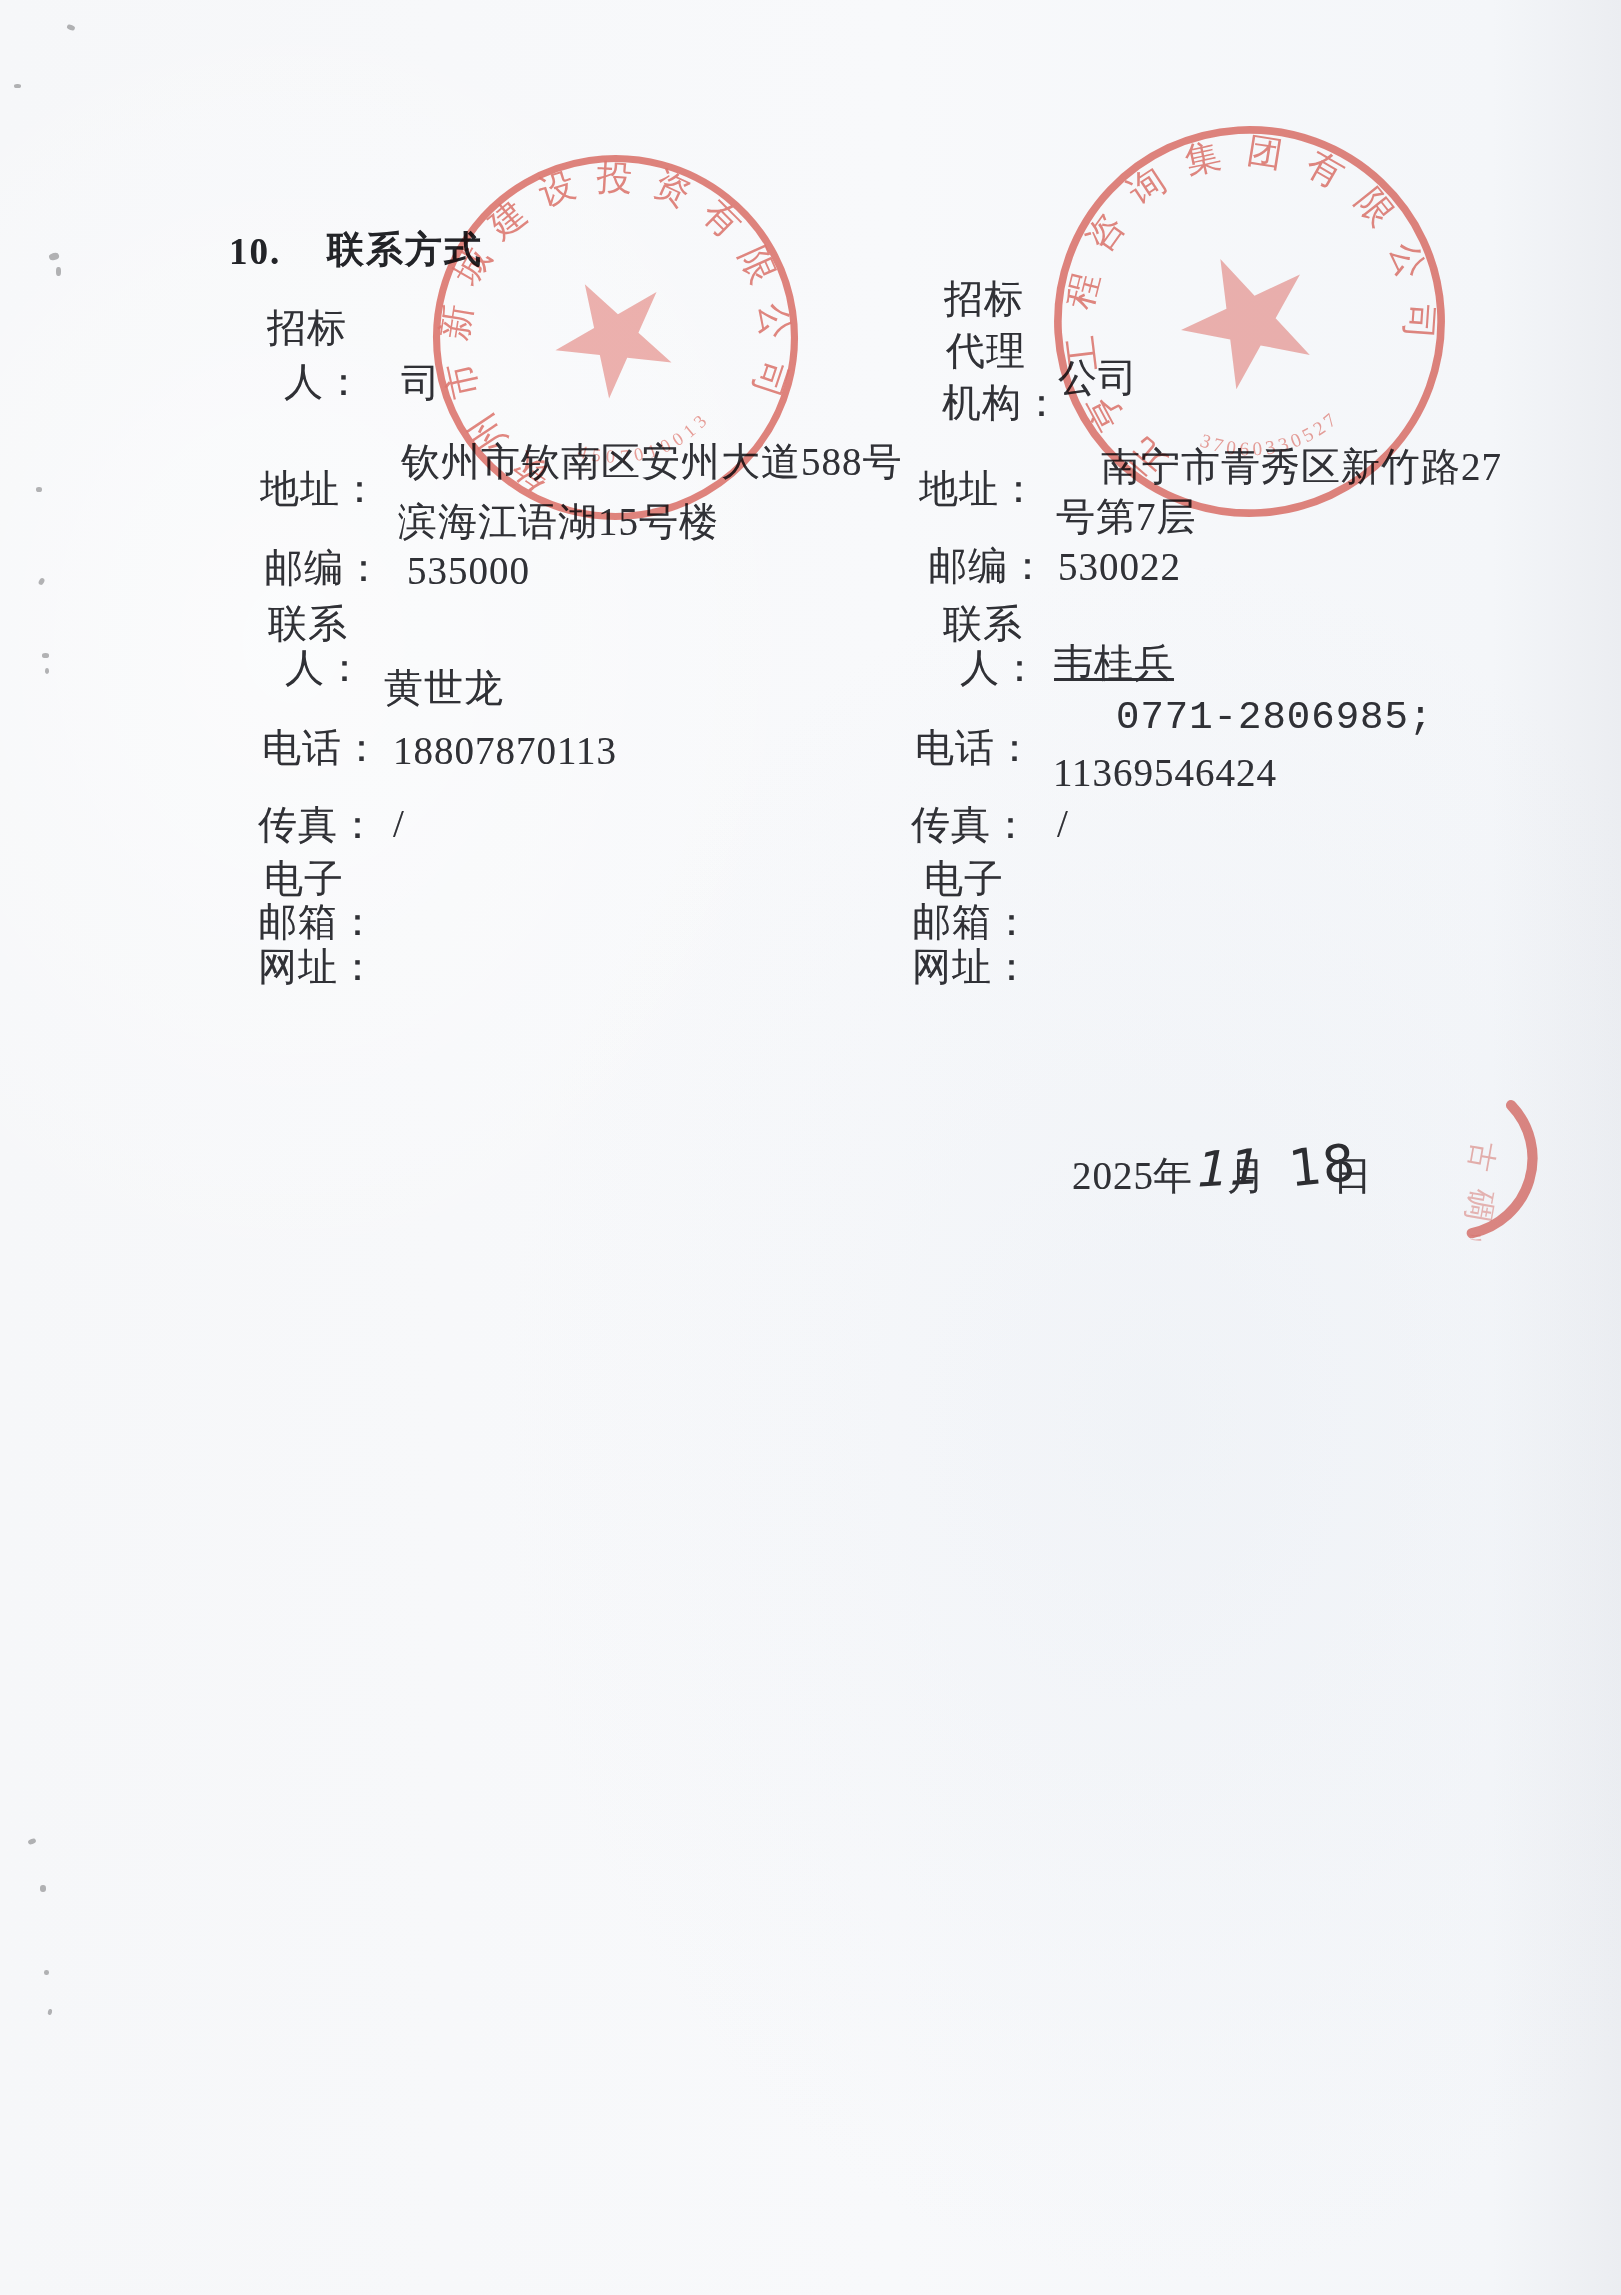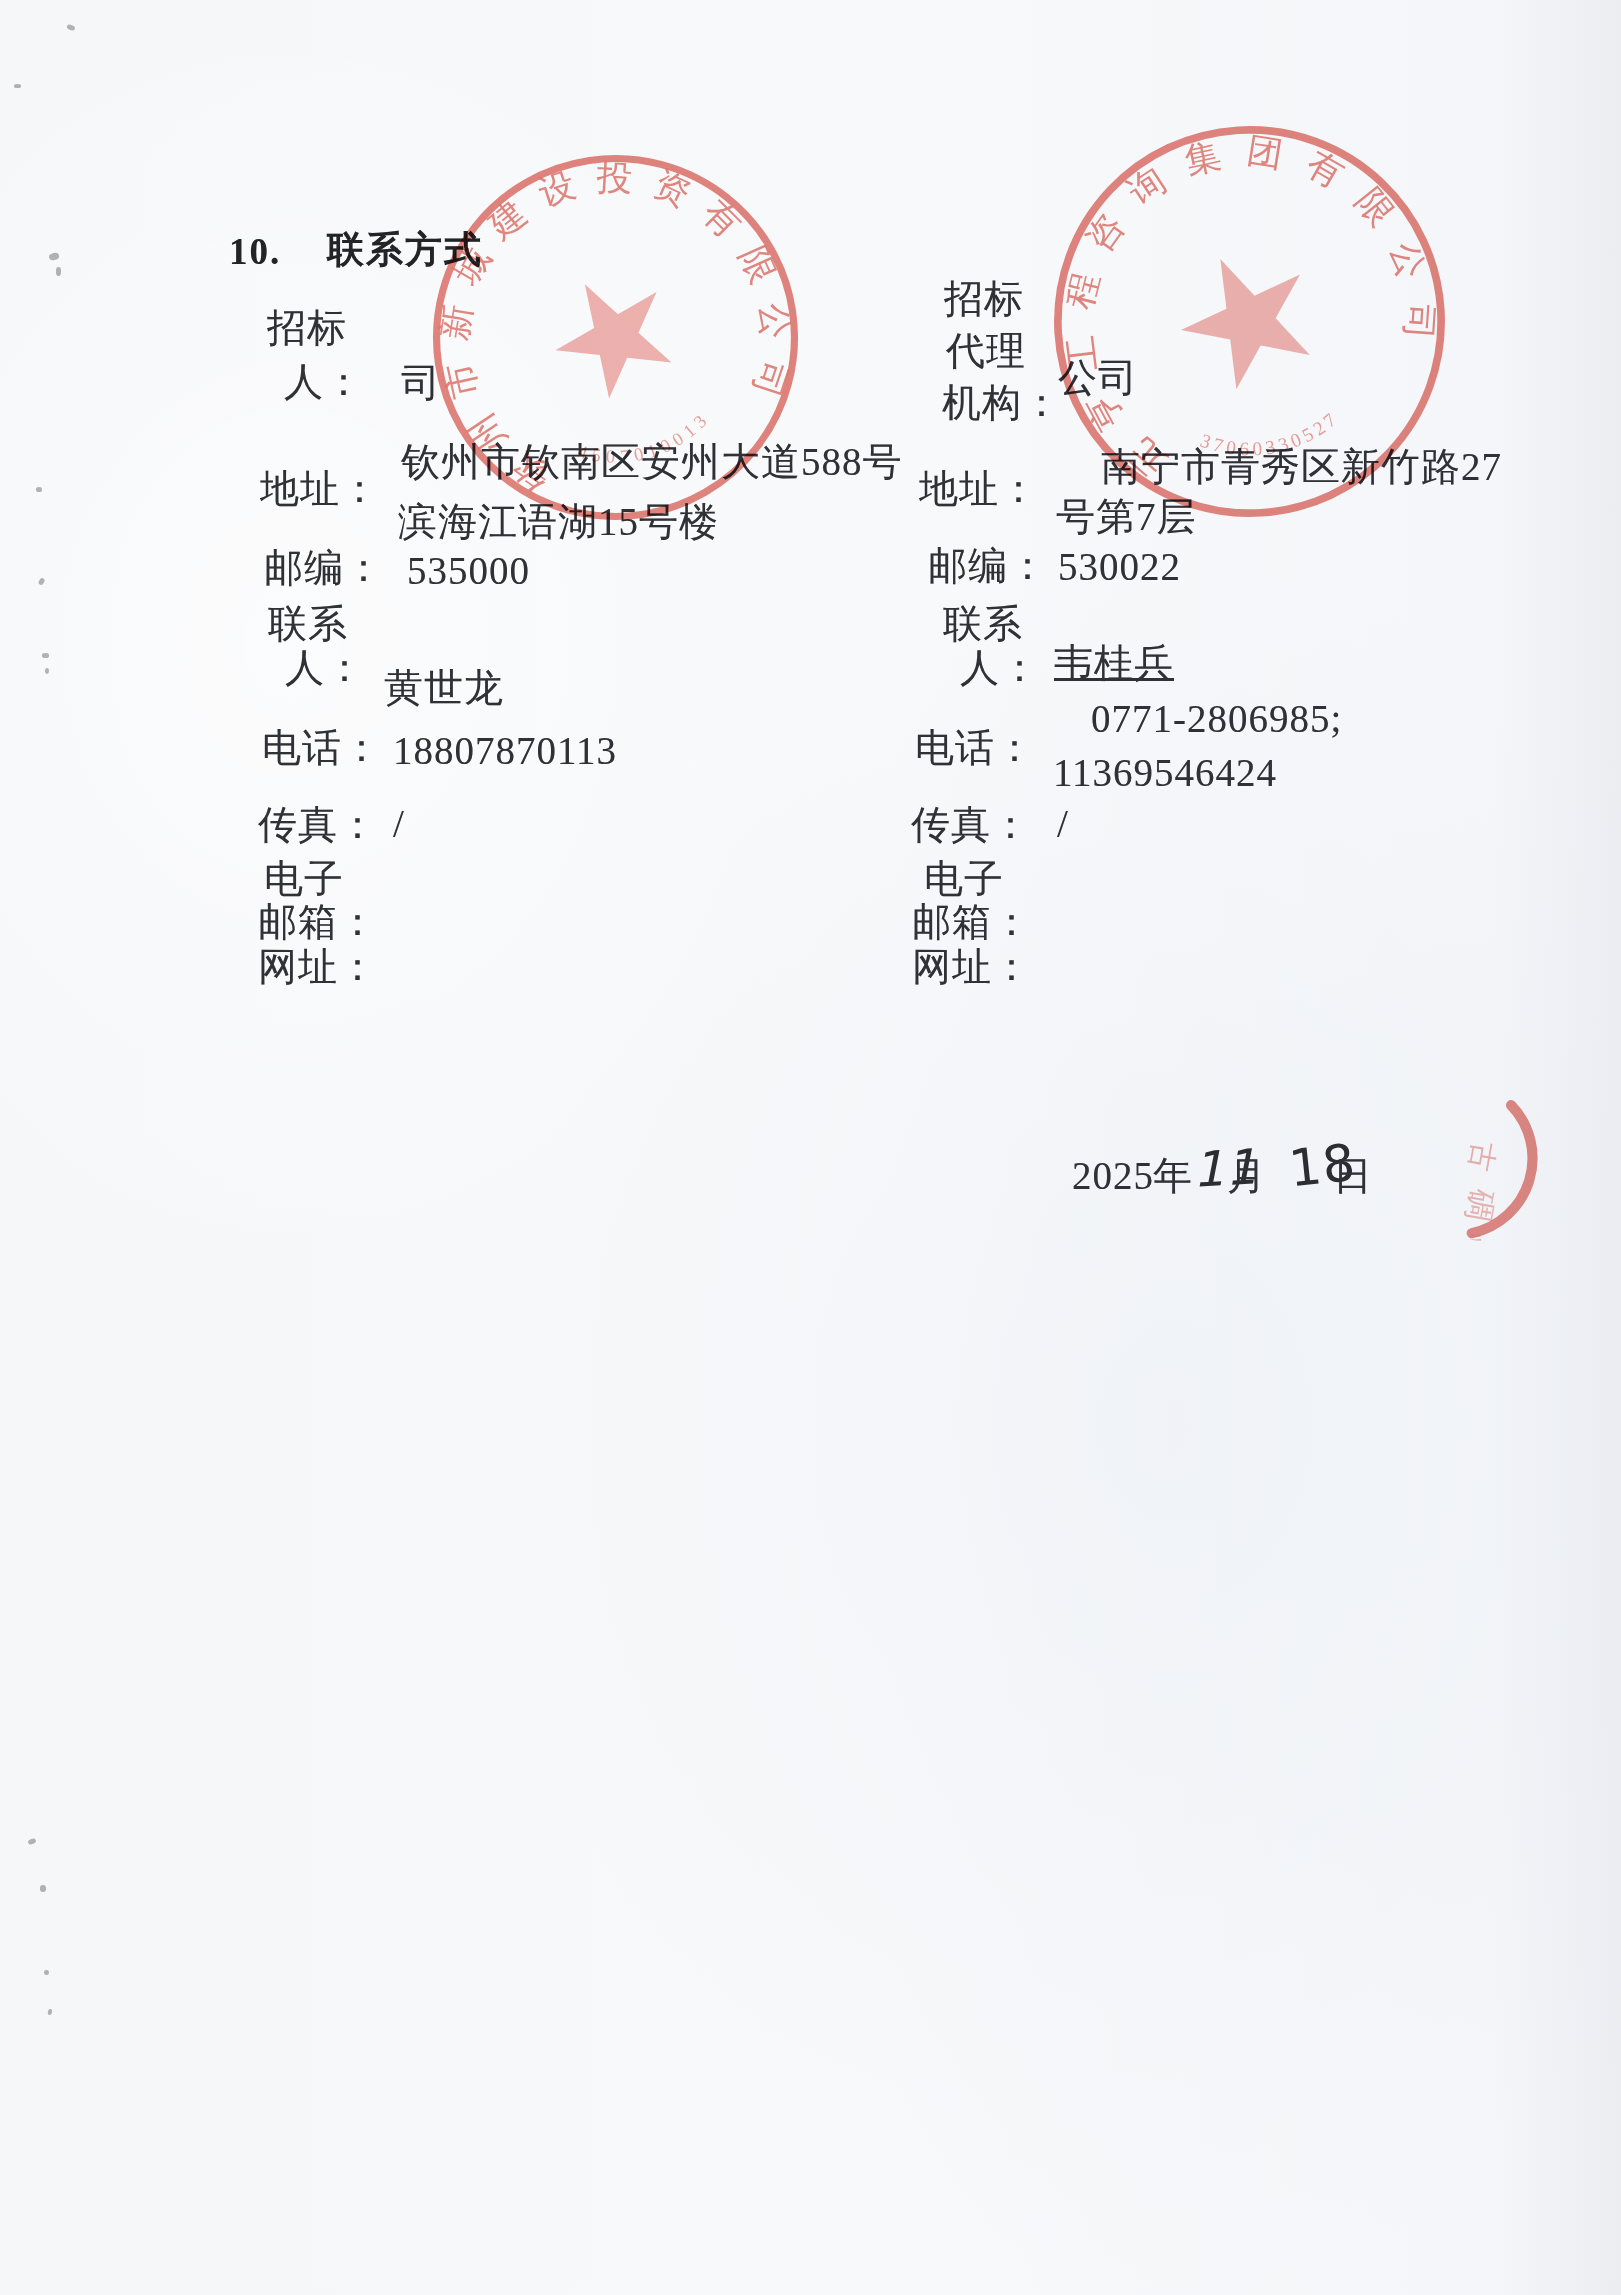--- a/index.html
+++ b/index.html
@@ -76,21 +76,21 @@
   <span class="t" style="left:1056px;top:497px;">号第7层</span>
 
   <span class="t" style="left:928px;top:546px;">邮编：</span>
   <span class="t" style="left:1058px;top:547px;">530022</span>
 
   <span class="t" style="left:943px;top:604px;">联系</span>
   <span class="t" style="left:960px;top:648px;">人：</span>
   <span class="t" style="left:1054px;top:643px;text-decoration:underline;">韦桂兵</span>
 
   <span class="t" style="left:915px;top:728px;">电话：</span>
-  <span class="t" style="left:1091px;top:699px;">0771-2806985;</span>
+  <span class="t" style="left:1116px;top:699px;font-family:Liberation Mono, monospace;">0771-2806985;</span>
   <span class="t" style="left:1053px;top:753px;">11369546424</span>
 
   <span class="t" style="left:911px;top:805px;">传真：</span>
   <span class="t" style="left:1057px;top:804px;">/</span>
 
   <span class="t" style="left:924px;top:859px;">电子</span>
   <span class="t" style="left:912px;top:902px;">邮箱：</span>
   <span class="t" style="left:912px;top:947px;">网址：</span>
 
   <span class="t" style="left:1072px;top:1156px;">2025</span>

